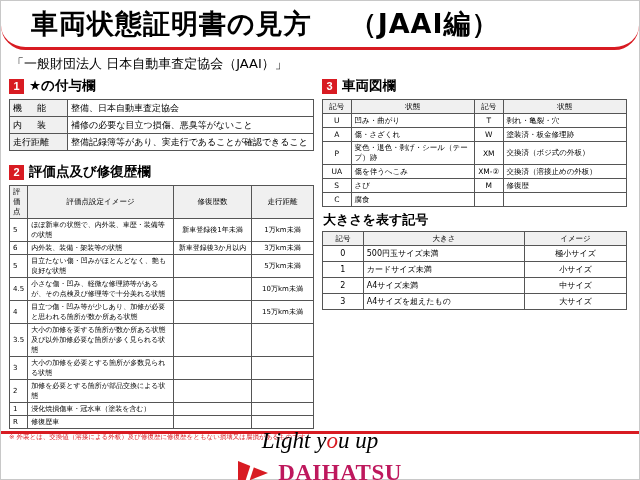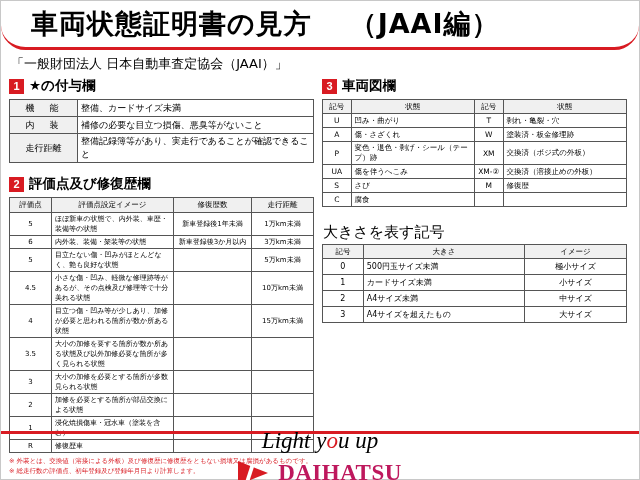--- a/index.html
+++ b/index.html
@@ -38,33 +38,33 @@
   .sec-num {
     width:15px; height:15px; background:#d81b22; color:#fff;
     font-size:11px; font-weight:bold; display:flex;
     align-items:center; justify-content:center; margin-right:5px;
   }
   .sec-title { font-size:13.5px; font-weight:bold; font-family:"DejaVu Sans", sans-serif; }
   table { border-collapse:collapse; width:100%; font-family:"DejaVu Sans", sans-serif; }
   td, th { border:1px solid #555; padding:1px 3px; font-size:8px; vertical-align:middle; }
   
   .t1 td { height:17px; font-size:9px; }
-  .t1 .lab { width:68px; text-align:center; background:#f0f0f0; letter-spacing:3px;font-family:Liberation Serif, serif; }
+  .t1 .lab { width:58px; text-align:left; background:#f0f0f0; letter-spacing:3px;font-family:Liberation Serif, serif; }
   .t1 .lab.narrow { letter-spacing:0px; }
   
   .t2 th { background:#f0f0f0; text-align:center; font-size:7.5px; height:15px; font-weight:normal;}
   .t2 td { font-size:7px; }
-  .t2 .c-score { width:42px; text-align:center; }
+  .t2 .c-score { width:18px; text-align:left; }
   .t2 .c-km { width:62px; text-align:center; }
   .t2 .c-cnt { width:78px; text-align:center; }
   .note { font-size:6.5px; line-height:1.5; margin-top:4px; font-family:"DejaVu Sans", sans-serif; }
   .note .red { color:#d81b22; }
   
   .cap { font-size:8px; margin:3px 0 2px 1px; font-family:"DejaVu Sans", sans-serif;}
-  .cap.big { font-size:15px; font-weight:normal; margin-top:16px;}
+  .cap.big { font-size:13px; font-weight:bold; margin-top:4px;}
   .t3 th { background:#f0f0f0; text-align:center; font-size:7.5px; height:14px; font-weight:normal;}
   .t3 td { font-size:7.5px; height:14px; }
   .t3 .sym { width:24px; text-align:center; }
   .t3 .desc { width:104px; }
   .t4 th { background:#f0f0f0; text-align:center; font-size:7.5px; height:14px; font-weight:normal;}
   .t4 td { font-size:8px; height:16px; }
   .t4 .sym { width:24px; text-align:center; }
   .t4 .size { width:95px; }
   .t4 .img { width:60px; text-align:center; }
   
@@ -109,21 +109,21 @@
 
       <div class="sec-head">
         <div class="sec-num">1</div>
         <div class="sec-title">★の付与欄</div>
       </div>
 
       <table class="t1">
         <tbody>
             <tr>
           <td class="lab">機　能</td>
-          <td>整備、カードサイズ未満</td>
+          <td>整備、日本自動車査定協会</td>
         </tr>
         <tr>
           <td class="lab">内　装</td>
           <td>補修の必要な目立つ損傷、悪臭等がないこと</td>
         </tr>
         <tr>
           <td class="lab narrow">走行距離</td>
           <td>整備記録簿等があり、実走行であることが確認できること</td>
         </tr>
       </tbody>
@@ -200,21 +200,20 @@
           <td class="c-score">R</td>
           <td>修復歴車</td>
           <td class="c-cnt"></td>
           <td class="c-km"></td>
         </tr>
       </tbody>
         </table>
 
       <div class="note">
         <div class="red">※ 外装とは、交換値（溶接による外板）及び修復歴に修復歴をともない損壊又は腐損があるものです。</div>
-        <div class="red">※ 総走行数の評価点、初年登録及び登録年月日より計算します。</div>
       </div>
     </div>
 
     <div class="col-right">
 
       <div class="sec-head">
         <div class="sec-num">3</div>
         <div class="sec-title">車両図欄</div>
       </div>
 

